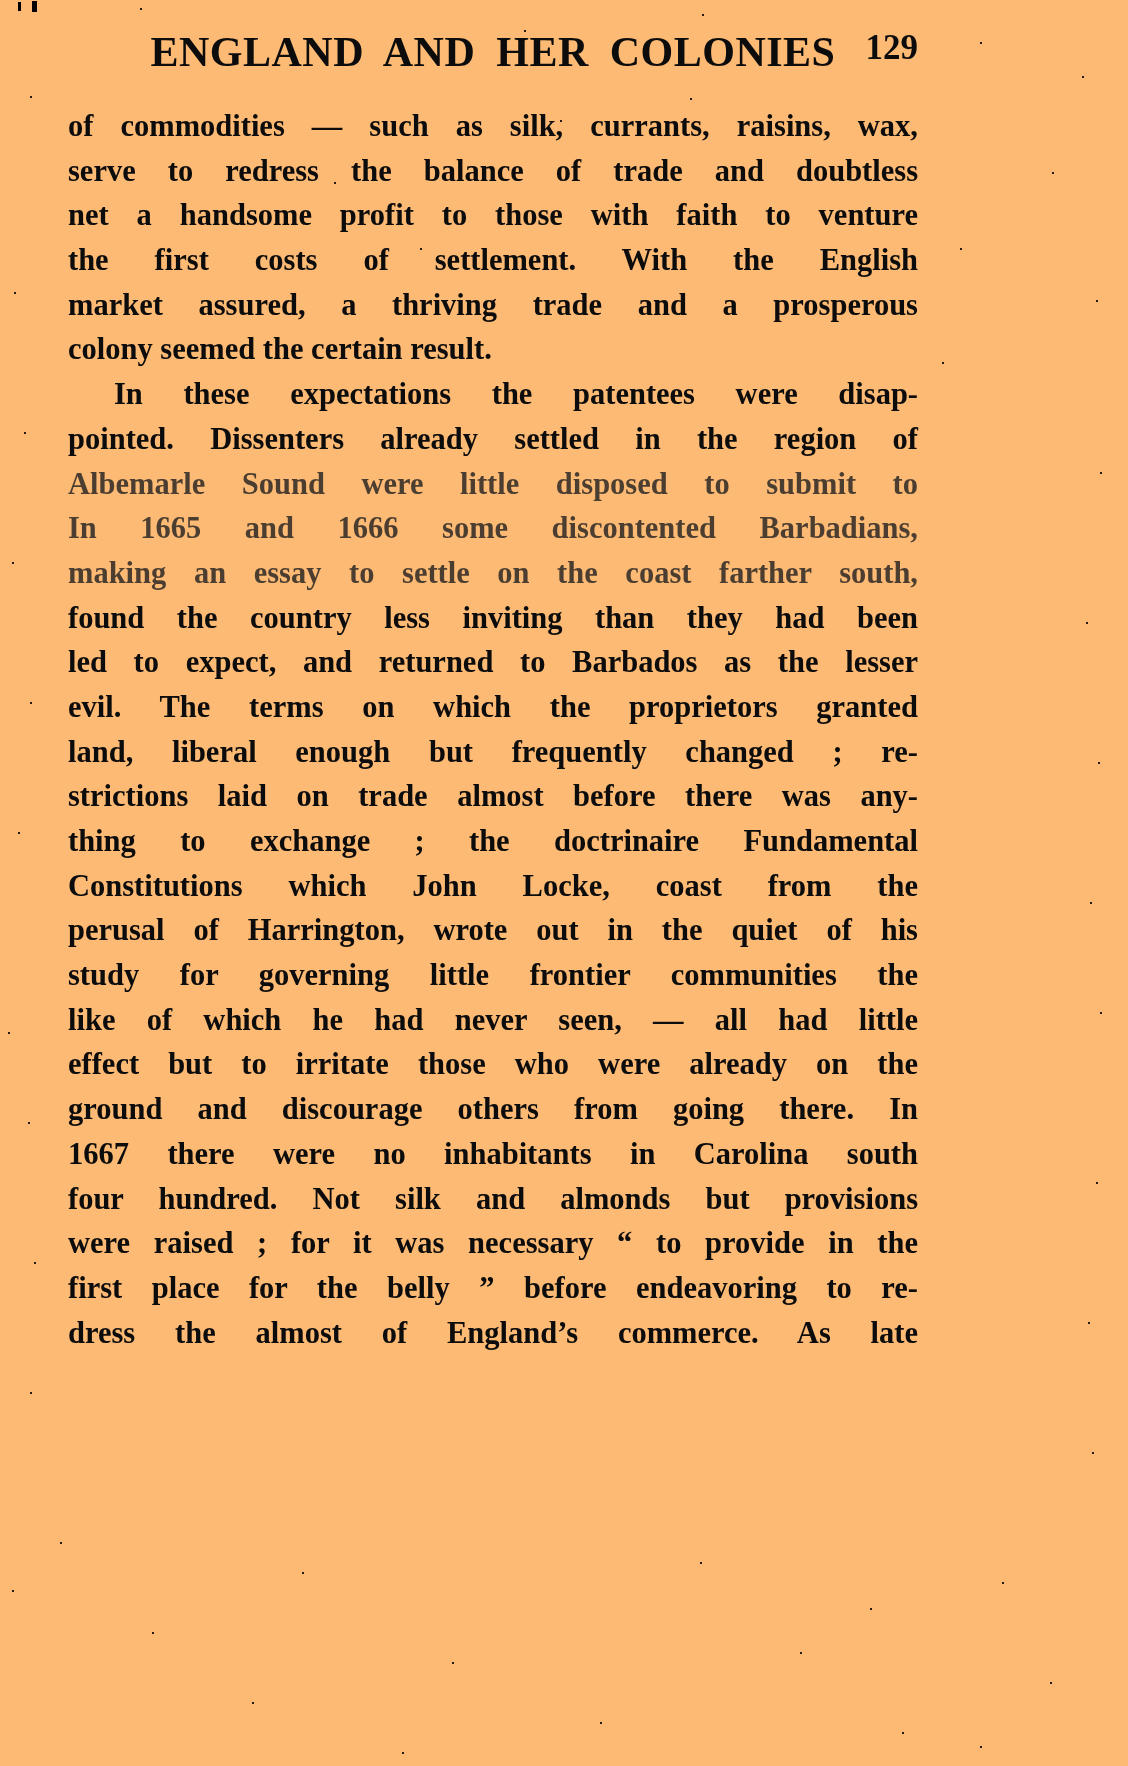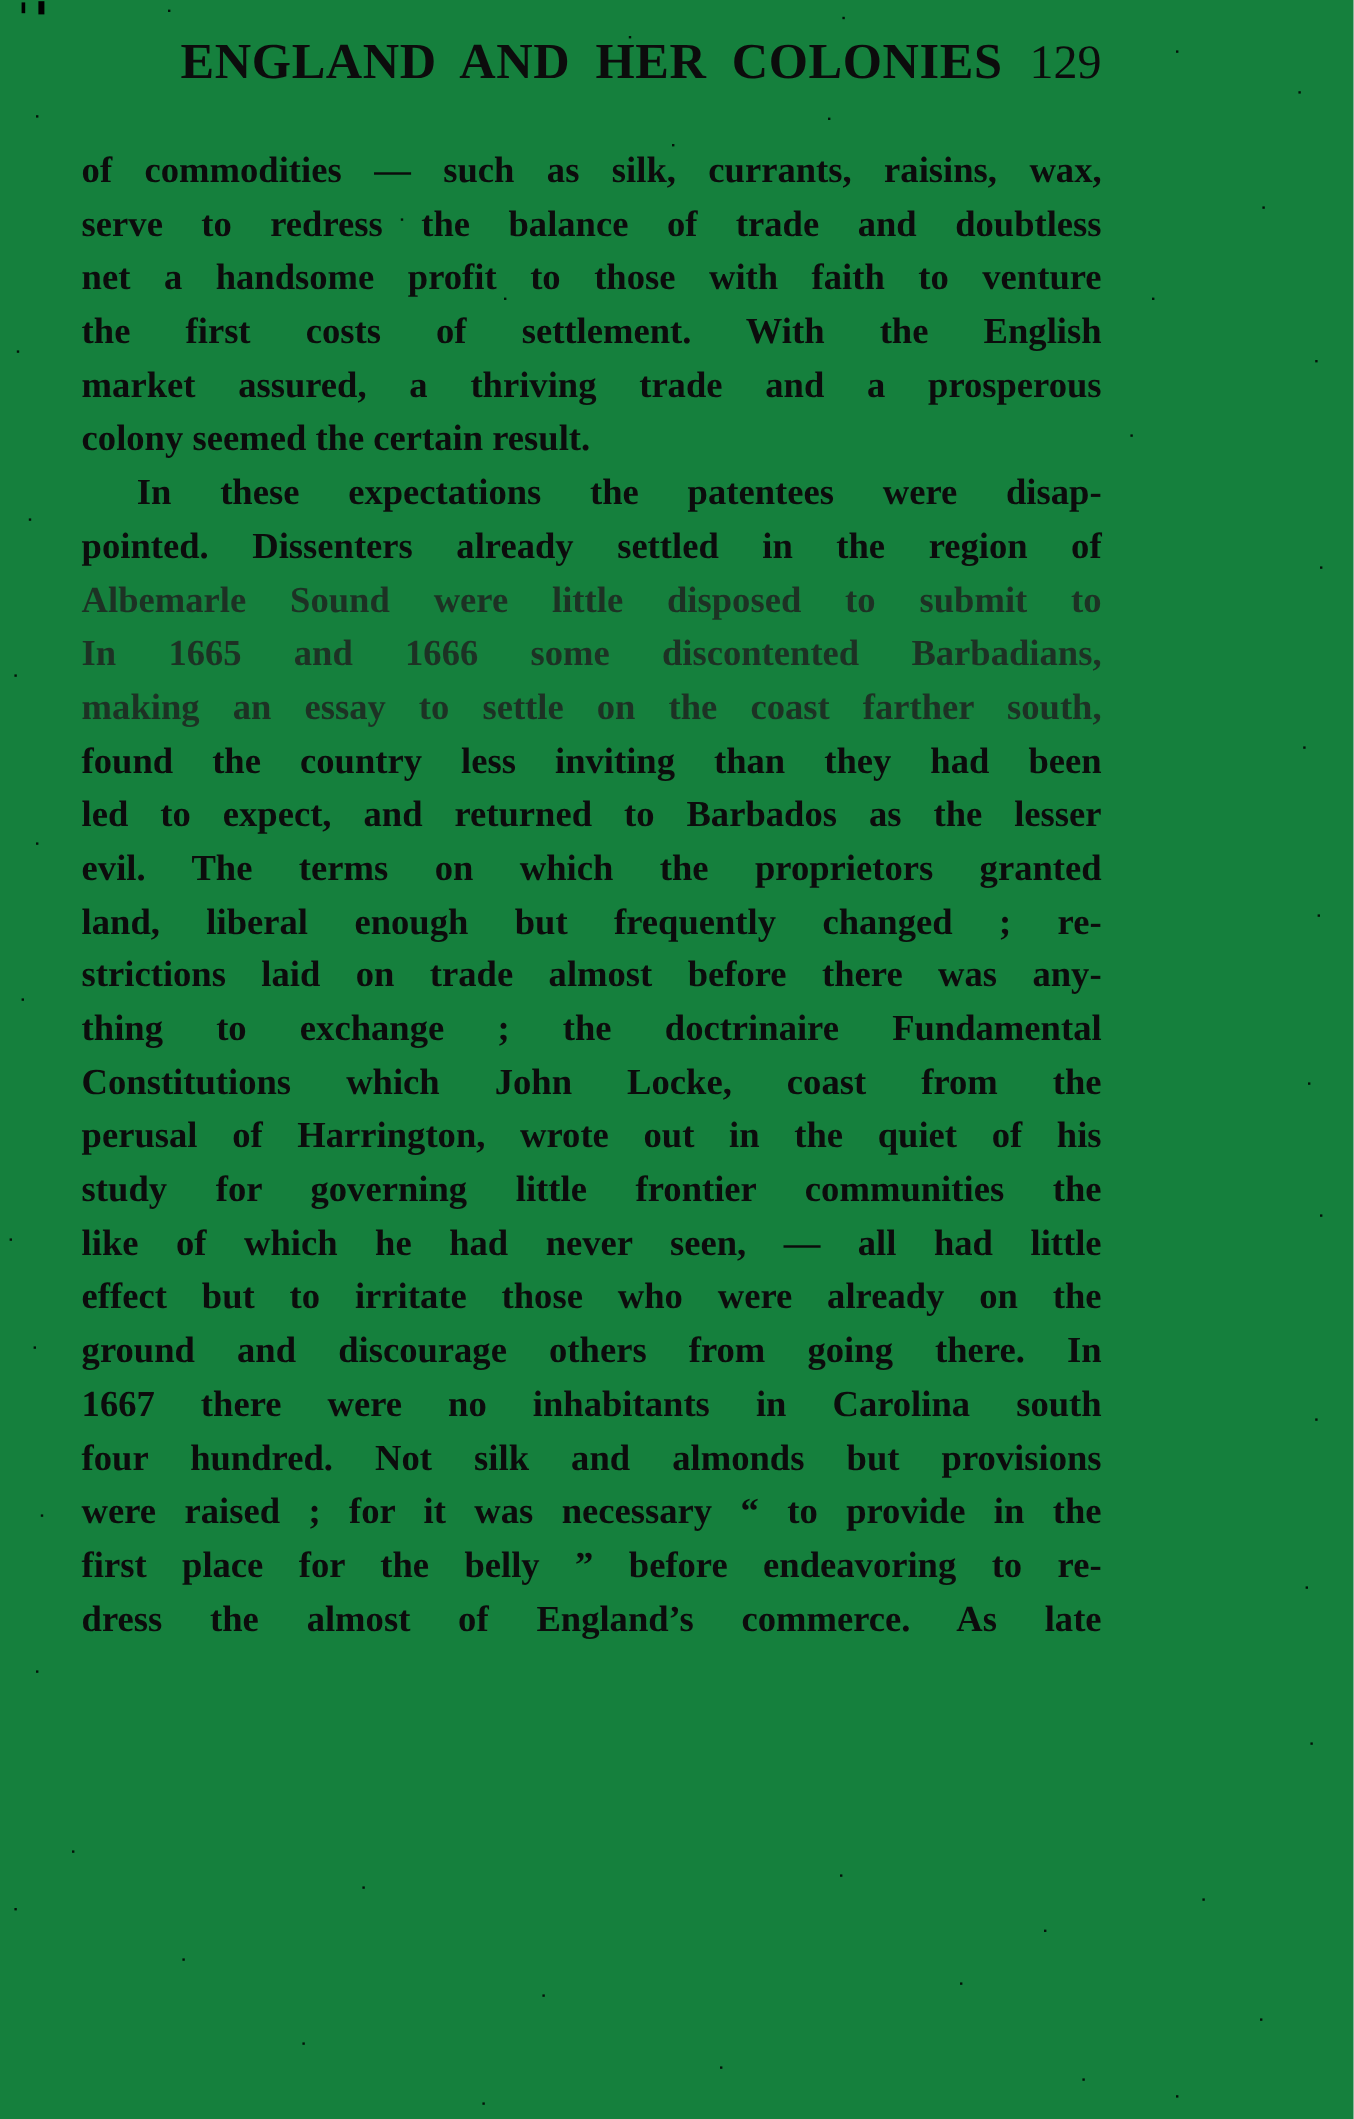--- a/index.html
+++ b/index.html
@@ -1,20 +1,20 @@
 <!DOCTYPE html>
 <html><head>
 <meta charset="utf-8">
 <style>
   html, body { margin: 0; padding: 0; background: #e8e8e8; }
   .page {
     position: relative;
     width: 1128px;
     height: 1766px;
-    background: #15803d;
+    background: #fdba74;
     overflow: hidden;
     font-family: "Liberation Serif", "DejaVu Serif", serif;
     color: #0c0c0c;
   }
   .content {
     position: absolute;
     left: 68px;
     top: 22px;
     width: 850px;
   }
@@ -28,24 +28,24 @@
     font-weight: bold;
     letter-spacing: 0.5px;
     word-spacing: 10px;
     padding-top: 6px;
     white-space: nowrap;
   }
   .page-number {
     position: absolute;
     right: 0;
     top: 6px;
-    font-size: 40px;
-    font-weight: normal;
+    font-size: 35px;
+    font-weight: bold;
   }
-  .body-text { margin-top: 16px; }
+  .body-text { margin-top: 0; }
   .line {
     font-size: 30.5px;
     font-weight: bold;
     line-height: 44.7px;
     height: 44.7px;
     text-align: justify;
     text-align-last: justify;
     overflow: visible;
   }
   .line.indent { text-indent: 46px; }

